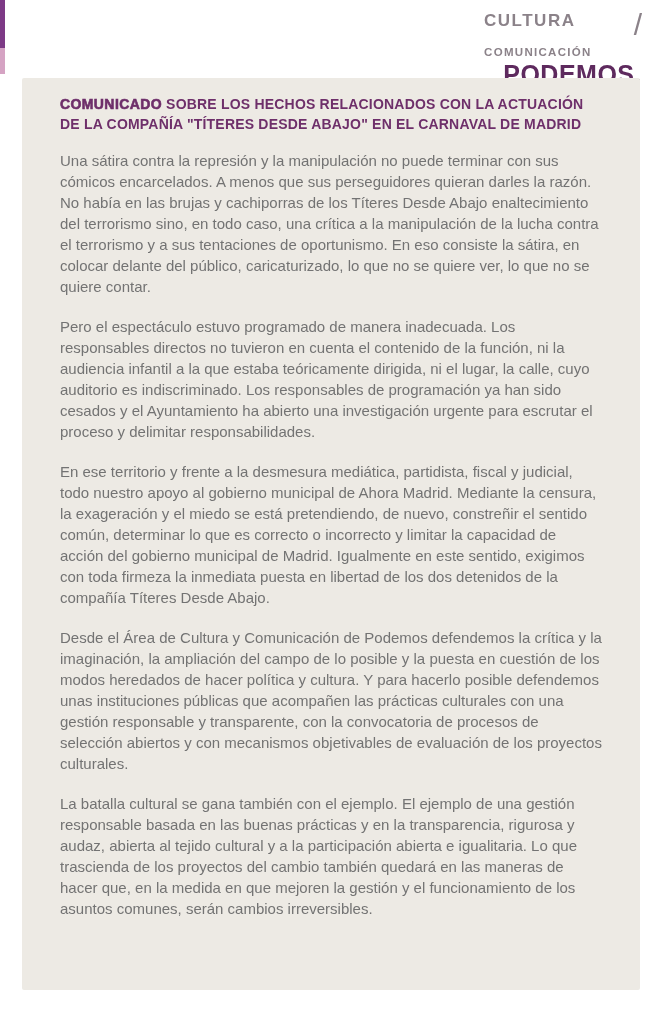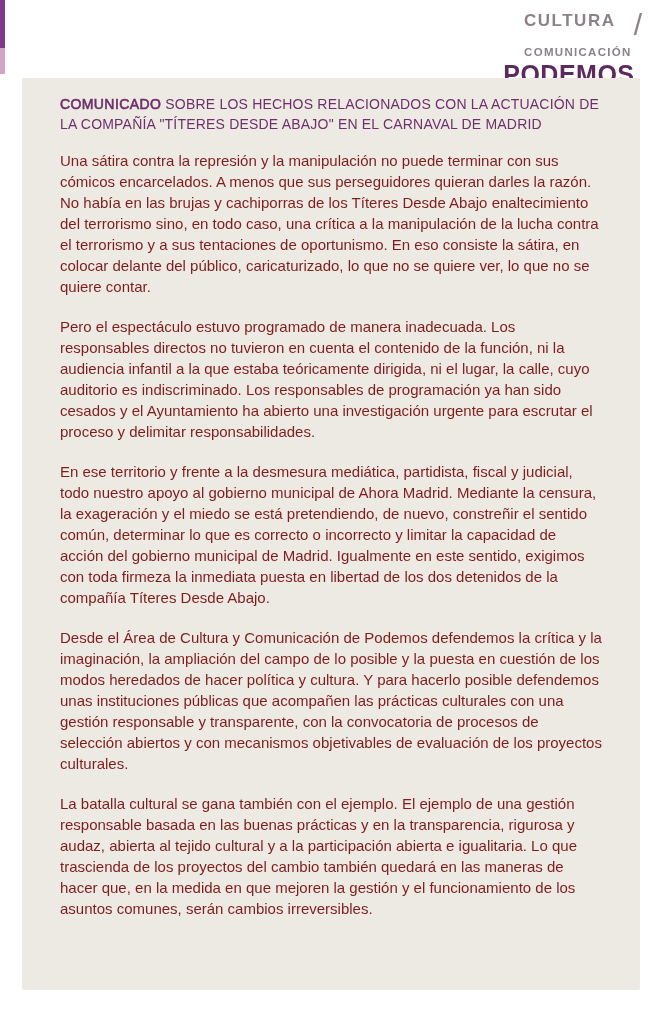--- a/index.html
+++ b/index.html
@@ -40,20 +40,21 @@
     top: 12px;
     right: 20px;
     text-align: right;
     line-height: 1;
     user-select: none;
   }
   .logo-top {
     display: flex;
     align-items: flex-start;
     justify-content: flex-end;
+    gap: 40px;
   }
   .logo-lines {
     display: flex;
     flex-direction: column;
     align-items: flex-start;
   }
   .logo-line1 {
     font-size: 17px;
     font-weight: bold;
     letter-spacing: 1.5px;
@@ -93,31 +94,31 @@
     background: #edeae4;
     border-radius: 2px;
     box-sizing: border-box;
     padding: 16px 38px 26px 38px;
   }
 
   .doc-title {
     color: #6e2f6a;
     font-size: 14px;
     line-height: 20px;
-    font-weight: normal;
+    font-weight: bold;
     letter-spacing: 0.2px;
     margin: 0 0 16px 0;
   }
   .doc-title .title-lead {
     -webkit-text-stroke: 0.6px #6e2f6a;
     letter-spacing: 0.4px;
   }
 
   .doc-body p {
-    color: #7f1d1d;
+    color: #737373;
     font-size: 15px;
     line-height: 21px;
     margin: 0 0 19px 0;
   }
   .doc-body p:last-child {
     margin-bottom: 0;
   }
 </style>
 </head>
 <body>

